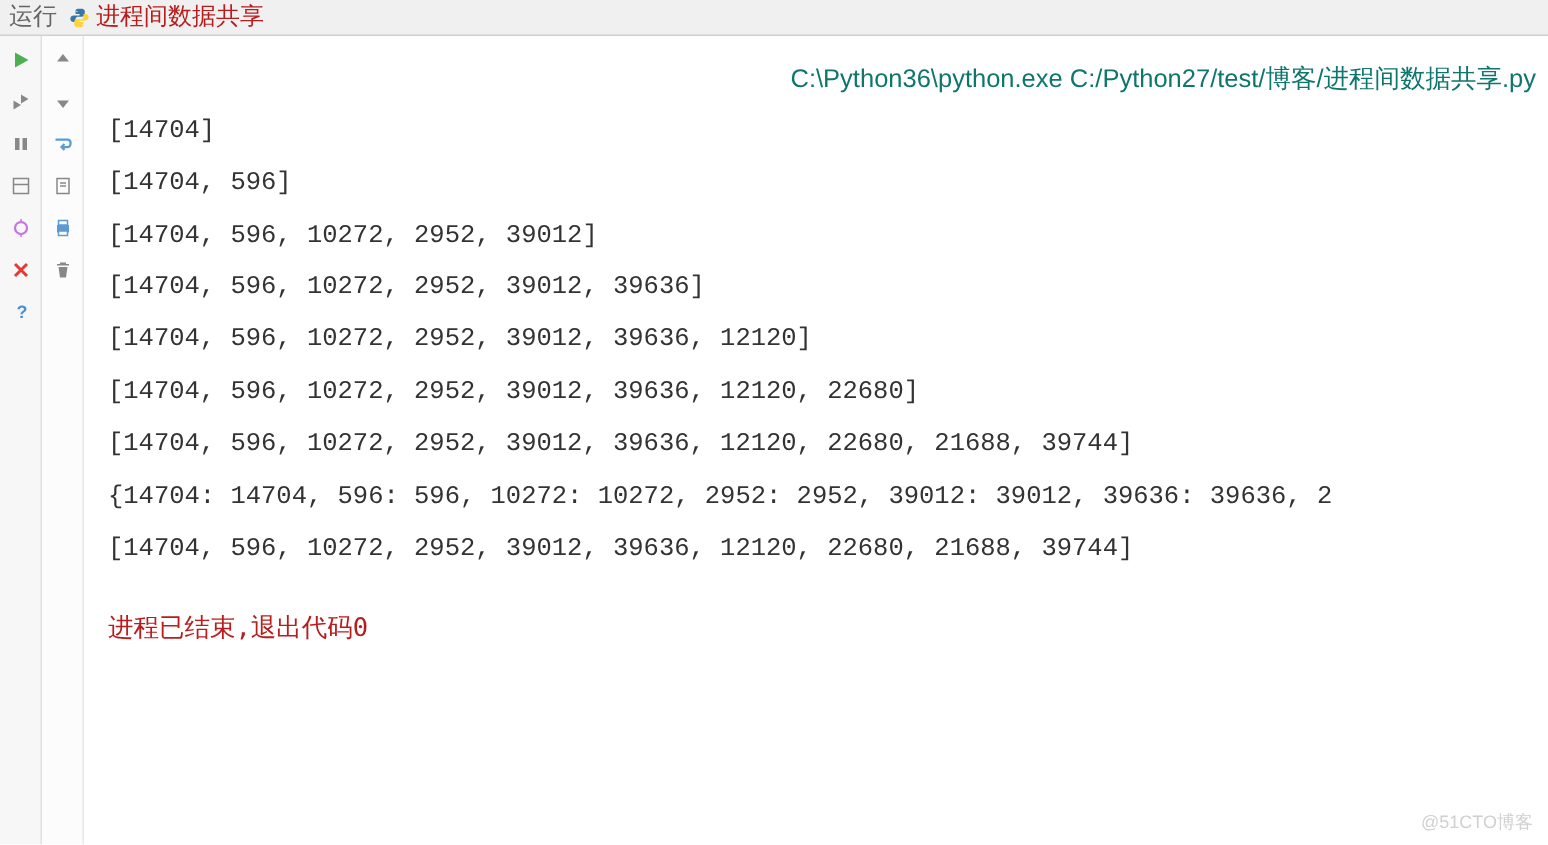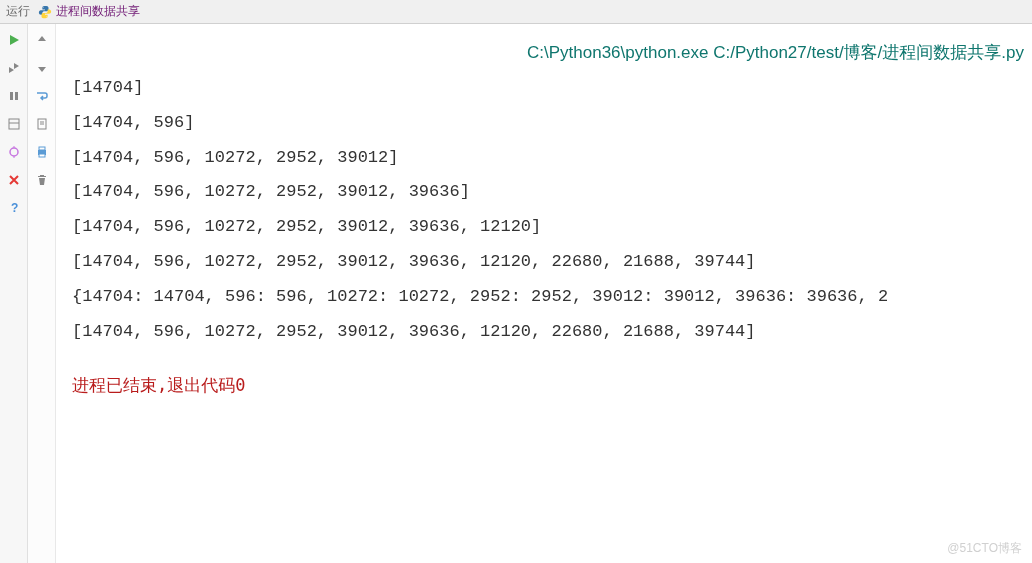--- a/index.html
+++ b/index.html
@@ -15,35 +15,35 @@
       overflow: hidden;
       position: relative;
     }
     .top-bar {
       height: 24px;
       background: #f0f0f0;
       border-bottom: 1px solid #d0d0d0;
       display: flex;
       align-items: center;
       padding-left: 6px;
-      font-size: 12px;
+      font-size: 16px;
       color: #555;
     }
     .top-bar-label {
       margin-right: 4px;
       color: #666;
     }
     .python-icon {
       width: 14px;
       height: 14px;
       margin: 0 4px;
       display: inline-block;
     }
     .tab-title {
-      color: #701a75;
+      color: #b91c1c;
     }
     .main-area {
       display: flex;
       height: calc(100% - 24px);
     }
     .left-toolbar {
       width: 28px;
       background: #f7f7f7;
       border-right: 1px solid #e0e0e0;
       display: flex;
@@ -197,20 +197,21 @@
     </div>
   </div>
 
   <div class="console-output">
     <span class="console-line path-line">C:\Python36\python.exe C:/Python27/test/博客/进程间数据共享.py</span>
     <span class="console-line">[14704]</span>
     <span class="console-line">[14704, 596]</span>
     <span class="console-line">[14704, 596, 10272, 2952, 39012]</span>
     <span class="console-line">[14704, 596, 10272, 2952, 39012, 39636]</span>
     <span class="console-line">[14704, 596, 10272, 2952, 39012, 39636, 12120]</span>
+    <span class="console-line">[14704, 596, 10272, 2952, 39012, 39636, 12120, 22680]</span>
     <span class="console-line">[14704, 596, 10272, 2952, 39012, 39636, 12120, 22680, 21688, 39744]</span>
     <span class="console-line">{14704: 14704, 596: 596, 10272: 10272, 2952: 2952, 39012: 39012, 39636: 39636, 2</span>
     <span class="console-line">[14704, 596, 10272, 2952, 39012, 39636, 12120, 22680, 21688, 39744]</span>
     <span class="console-line end-line">进程已结束,退出代码0</span>
   </div>
 </div>
 
 <div class="watermark">@51CTO博客</div>
 
 </body></html>

